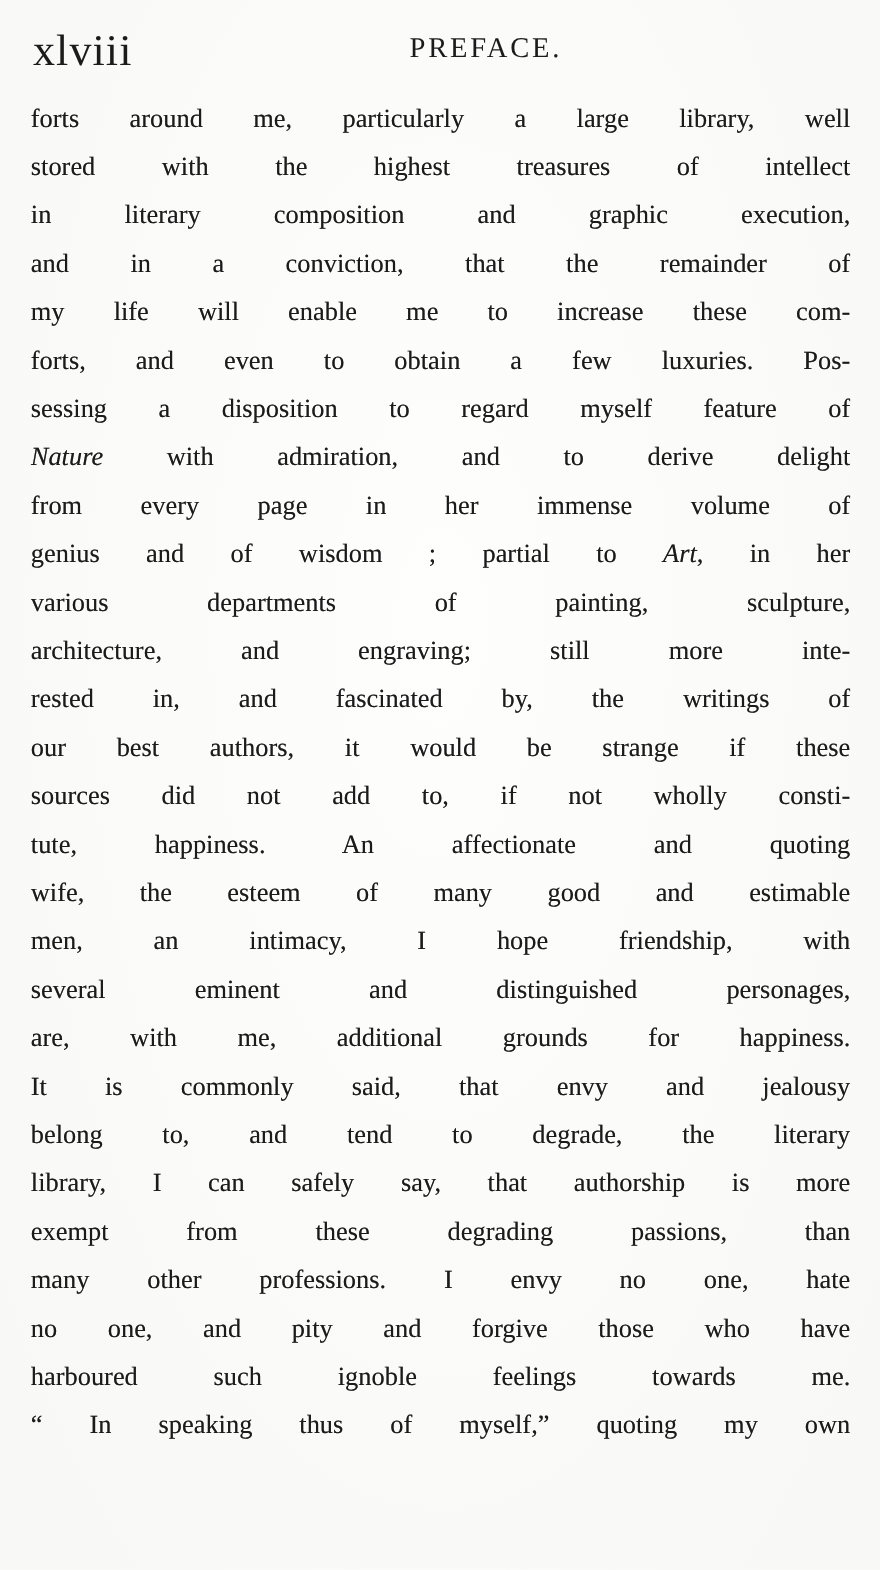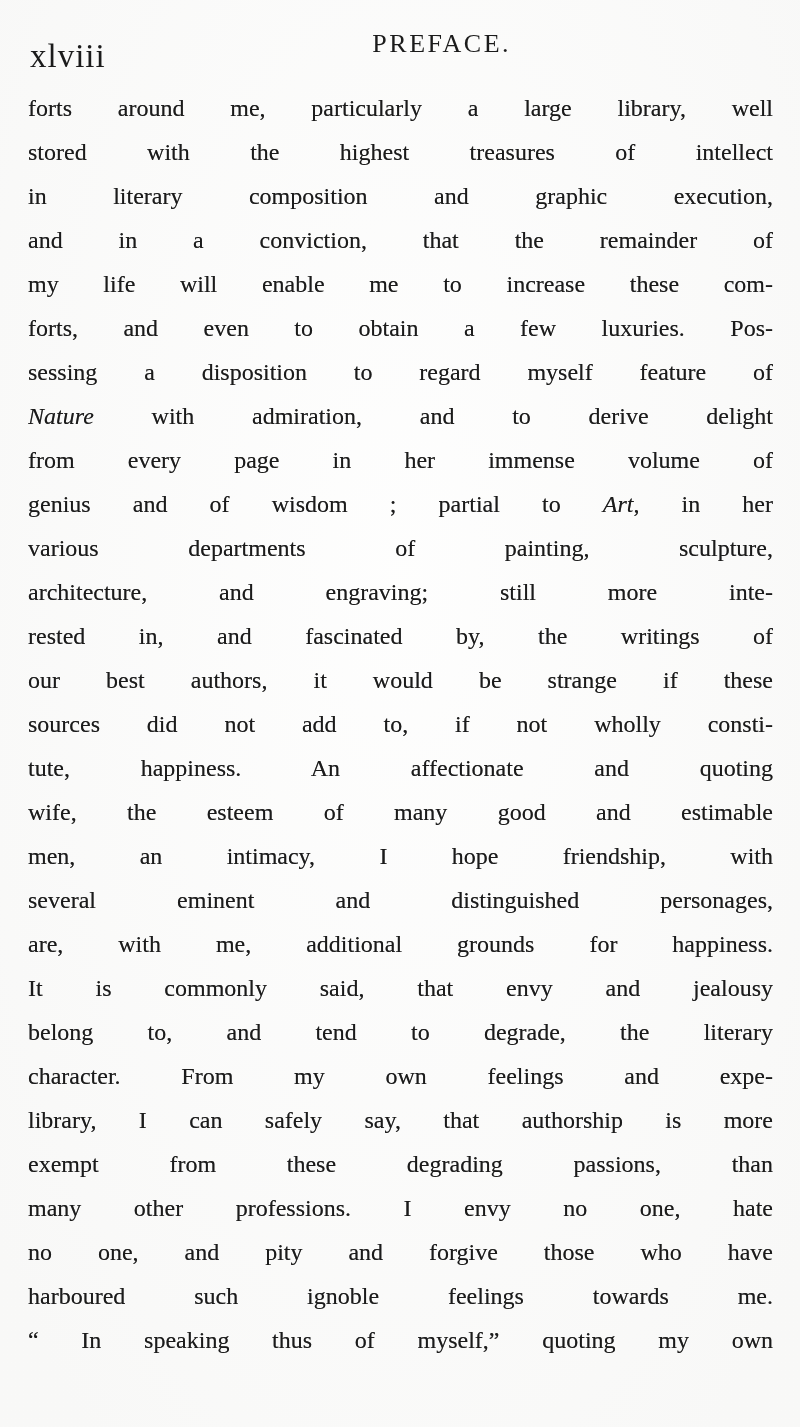--- a/index.html
+++ b/index.html
@@ -24,22 +24,22 @@
       radial-gradient(ellipse at 50% 40%, rgba(255,255,255,0.6), rgba(0,0,0,0.015) 90%),
       var(--paper);
   }
   .page-header {
     position: relative;
     height: 42px;
   }
   .folio {
     position: absolute;
     left: 2px;
-    top: 16px;
-    font-size: 33px;
+    top: 0;
+    font-size: 40px;
     letter-spacing: 1px;
     text-align: center;
   }
   .running-title {
     position: absolute;
     left: 50%;
     top: 7px;
     transform: translateX(-52%);
     font-size: 26px;
     letter-spacing: 2.5px;
@@ -87,21 +87,20 @@
       <div class="line">rested in, and fascinated by, the writings of</div>
       <div class="line">our best authors, it would be strange if these</div>
       <div class="line">sources did not add to, if not wholly consti-</div>
       <div class="line">tute, happiness.  An affectionate and quoting</div>
       <div class="line">wife, the esteem of many good and estimable</div>
       <div class="line">men, an intimacy, I hope friendship, with</div>
       <div class="line">several eminent and distinguished personages,</div>
       <div class="line">are, with me, additional grounds for happiness.</div>
       <div class="line">It is commonly said, that envy and jealousy</div>
       <div class="line">belong to, and tend to degrade, the literary</div>
-      <div class="line">character.  From my own feelings and expe-</div>
       <div class="line">library, I can safely say, that authorship is more</div>
       <div class="line">exempt from these degrading passions, than</div>
       <div class="line">many other professions.  I envy no one, hate</div>
       <div class="line">no one, and pity and forgive those who have</div>
       <div class="line">harboured such ignoble feelings towards me.</div>
       <div class="line">“ In speaking thus of myself,” quoting my own</div>
     </div>
 </div>
 
 </body></html>

